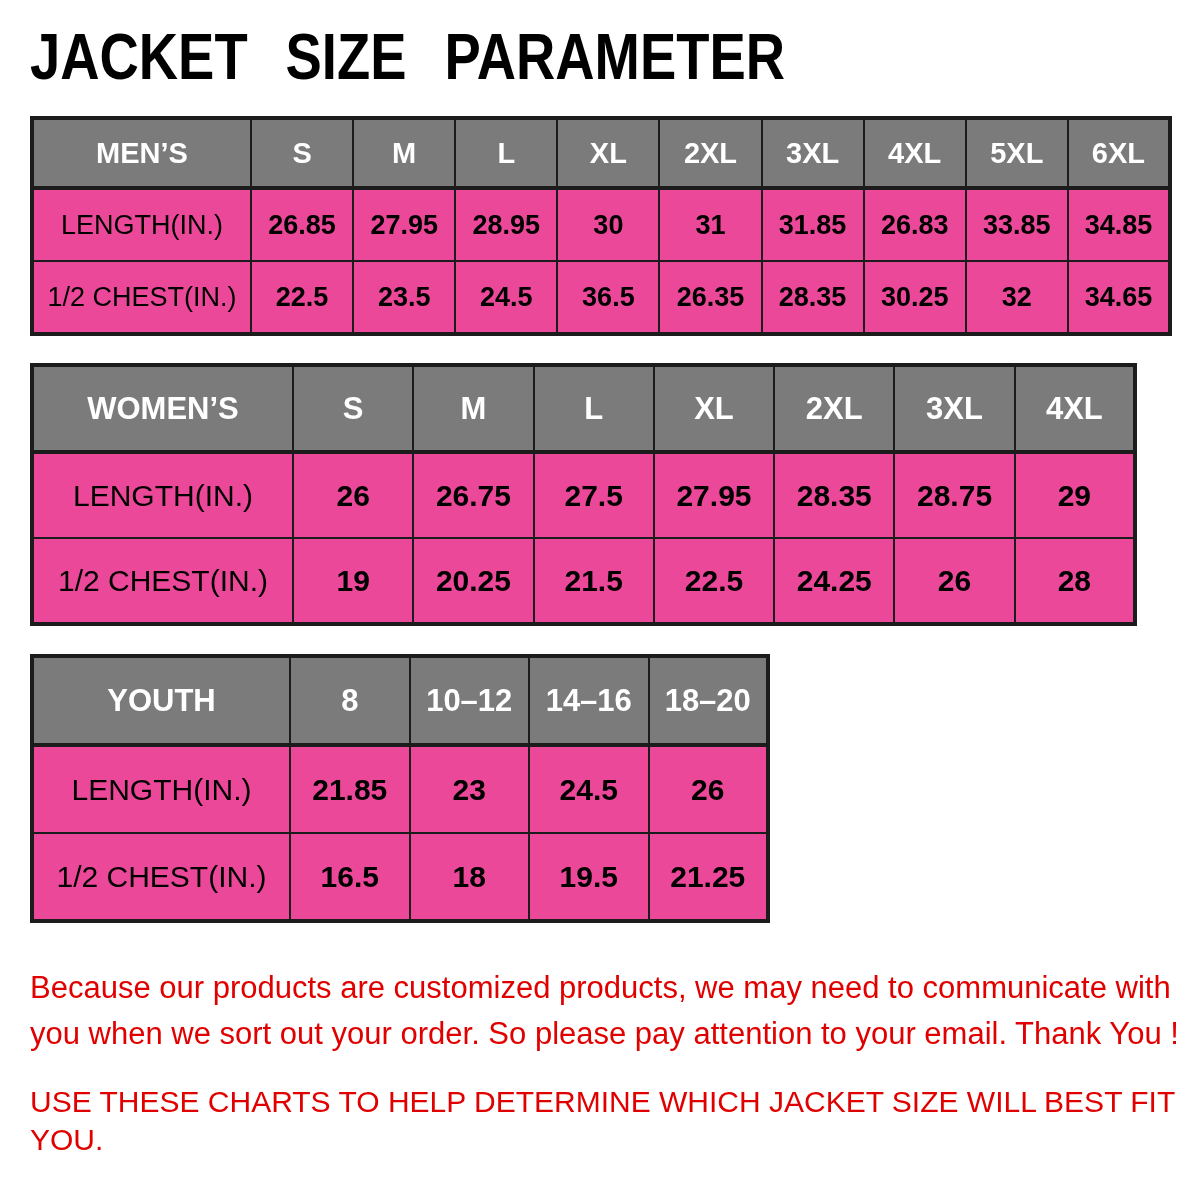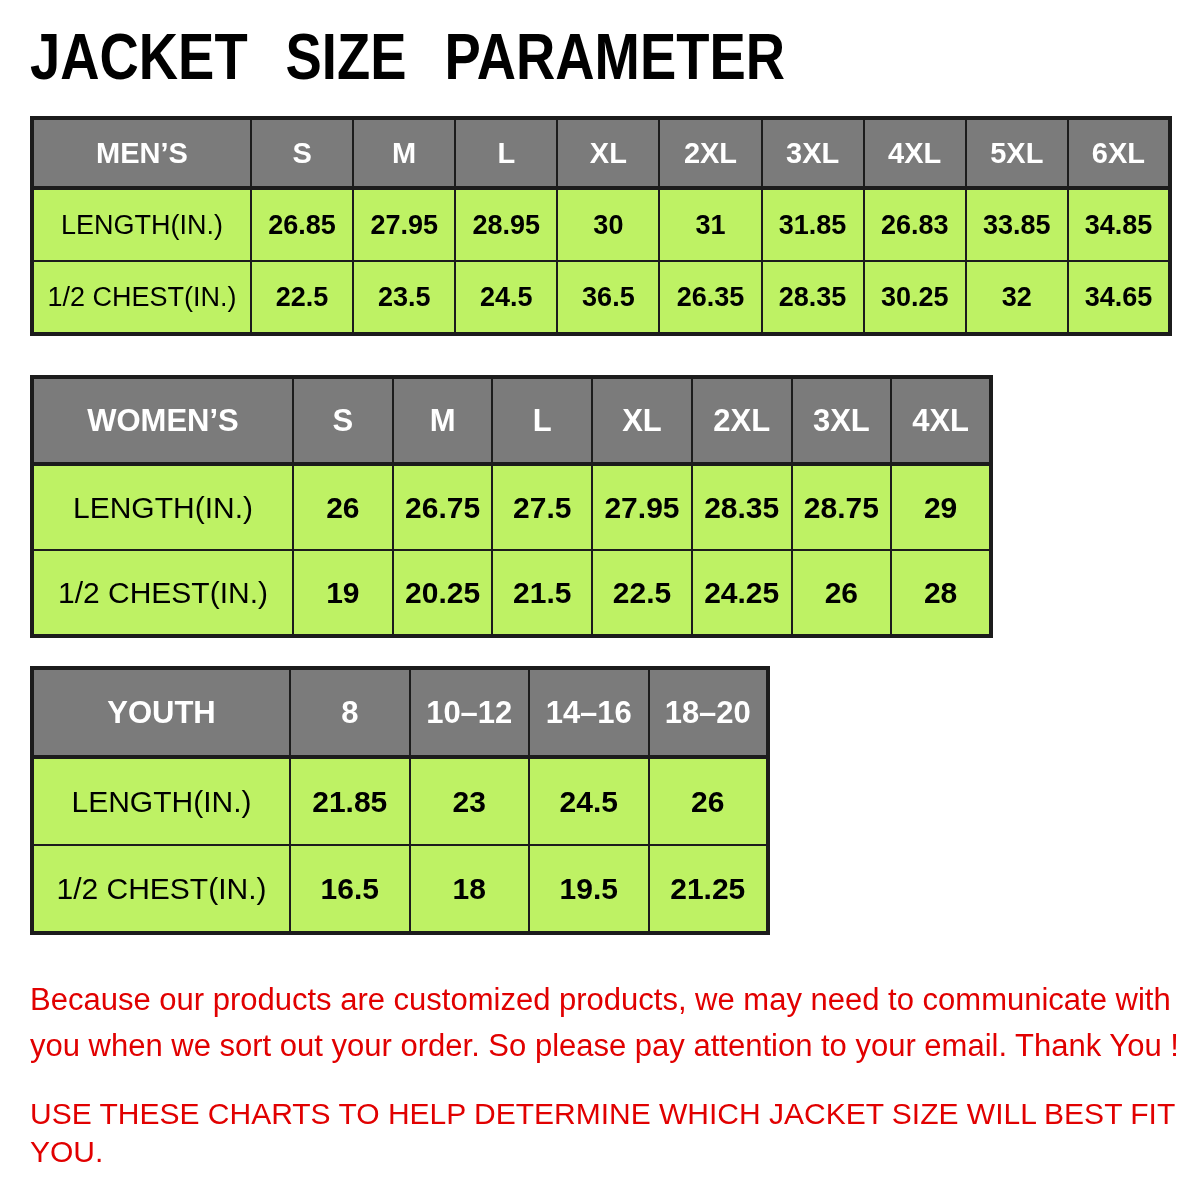--- a/index.html
+++ b/index.html
@@ -39,21 +39,21 @@
     font-size: 27px;
     line-height: 34px;
     font-weight: 600;
     color: var(--accent);
     letter-spacing: 0px;
   }
   table {
     border-collapse: collapse;
     table-layout: fixed;
     border: 4px solid var(--border);
-    background: #bef264;
+    background: #ec4899;
   }
   th, td {
     border: 2px solid var(--border);
     text-align: center;
     vertical-align: middle;
     padding: 0;
     overflow: hidden;
     white-space: nowrap;
   }
   thead th {
@@ -64,21 +64,21 @@
   }
   td { color: #000000; font-weight: 700; }
   td.row-label { font-weight: 400; }
 
   .table-mens { width: 1142px; margin-top: 24px; font-size: 27px; }
   .table-mens .label-col { width: 219px; }
   .table-mens thead tr { height: 70px; }
   .table-mens tbody tr { height: 73px; }
   .table-mens thead th { font-size: 29px; }
 
-  .table-womens { width: 963px; margin-top: 39px; font-size: 30px; }
+  .table-womens { width: 1107px; margin-top: 27px; font-size: 30px; }
   .table-womens .label-col { width: 261px; }
   .table-womens thead tr { height: 87px; }
   .table-womens tbody tr { height: 86px; }
   .table-womens thead th { font-size: 31px; }
 
   .table-youth { width: 740px; margin-top: 28px; font-size: 30px; padding-left: 20px; }
   .table-youth .label-col { width: 258px; }
   .table-youth thead tr { height: 89px; }
   .table-youth tbody tr { height: 88px; }
   .table-youth thead th { font-size: 31px; }

